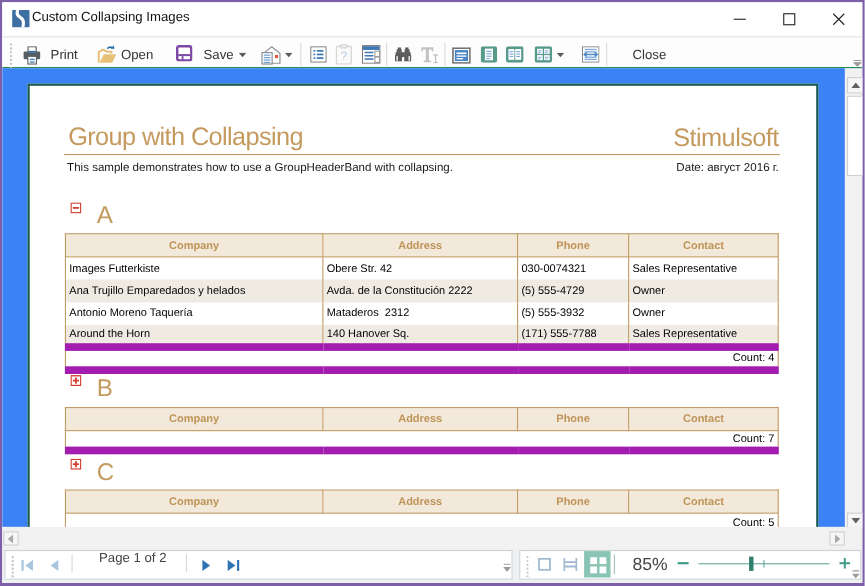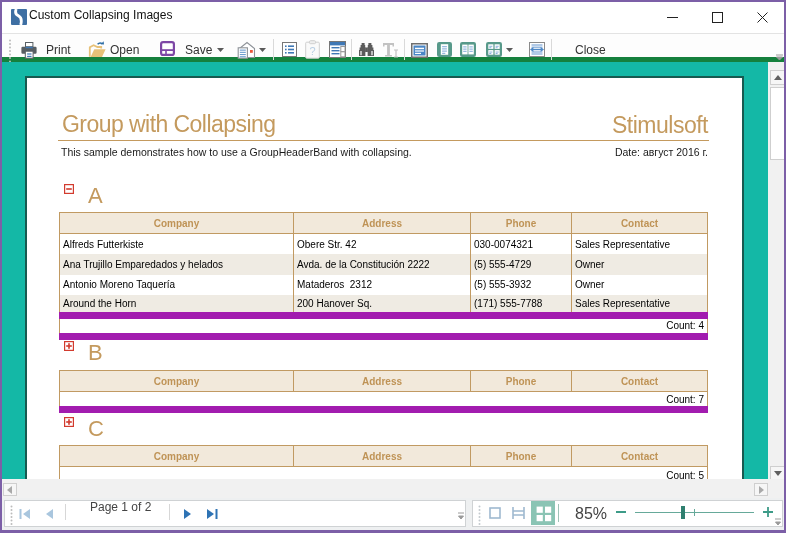--- a/index.html
+++ b/index.html
@@ -9,26 +9,26 @@
   .abs { position:absolute; }
 
   
   #titlebar { position:absolute; left:0; top:0; width:782px; height:31px; background:#fff; }
   #appicon { position:absolute; left:7px; top:5px; width:17px; height:17px; }
   #apptitle { position:absolute; left:27px; top:6px; font-size:12px; color:#111; }
   .winbtn { position:absolute; top:0; height:31px; width:45px; color:#222; }
 
   
   #toolbar { position:absolute; left:0; top:31px; width:782px; height:29px; background:#fdfdfd;
-             border-top:1px solid #e3e3e3; border-bottom:5px solid #15803d; }
+             border-top:1px solid #e3e3e3; border-bottom:1px solid #15803d; }
   .tbtext { font-size:12px; color:#333; }
   .tbsep { position:absolute; top:5px; width:1px; height:21px; background:#d9d9d9; }
 
   
-  #docarea { position:absolute; left:0; top:60px; width:782px; height:417px; background:#14b8a6; overflow:hidden; }
+  #docarea { position:absolute; left:0; top:60px; width:782px; height:417px; background:#3b82f6; overflow:hidden; }
   #page { position:absolute; left:23px; top:14px; width:719px; height:407px; background:#fff;
           border:2px solid #175a50; }
 
   
   #vsb { position:absolute; left:766px; top:60px; width:16px; height:417px; background:#f1f1f1; }
   
   #hsb { position:absolute; left:0; top:477px; width:766px; height:19px; background:#f1f1f1; }
   #sbcorner { position:absolute; left:766px; top:477px; width:16px; height:19px; background:#f1f1f1; }
   .sbbtn { position:absolute; background:#f6f6f6; border:1px solid #cfcfcf; }
 
@@ -289,40 +289,40 @@
           <col style="width:136px">
         </colgroup>
       <tbody>
           <tr>
             <th>Company</th>
             <th>Address</th>
             <th>Phone</th>
             <th>Contact</th>
           </tr>
       <tr>
-            <td>Alfreds Futterkiste</td>
+            <td>Images Futterkiste</td>
             <td>Obere Str. 42</td>
             <td>030-0074321</td>
             <td>Sales Representative</td>
           </tr>
       <tr class="alt">
             <td>Ana Trujillo Emparedados y helados</td>
             <td>Avda. de la Constitución 2222</td>
             <td>(5) 555-4729</td>
             <td>Owner</td>
           </tr>
       <tr>
             <td>Antonio Moreno Taquería</td>
             <td>Mataderos&nbsp; 2312</td>
             <td>(5) 555-3932</td>
             <td>Owner</td>
           </tr>
       <tr class="alt last">
             <td>Around the Horn</td>
-            <td>200 Hanover Sq.</td>
+            <td>140 Hanover Sq.</td>
             <td>(171) 555-7788</td>
             <td>Sales Representative</td>
           </tr>
       <tr class="last">
             <td class="cnt" colspan="4">Count: 4</td>
           </tr>
     </tbody>
       </table>
 
     <svg class="colicon" style="left:37px;top:263px" viewBox="0 0 10 10">

